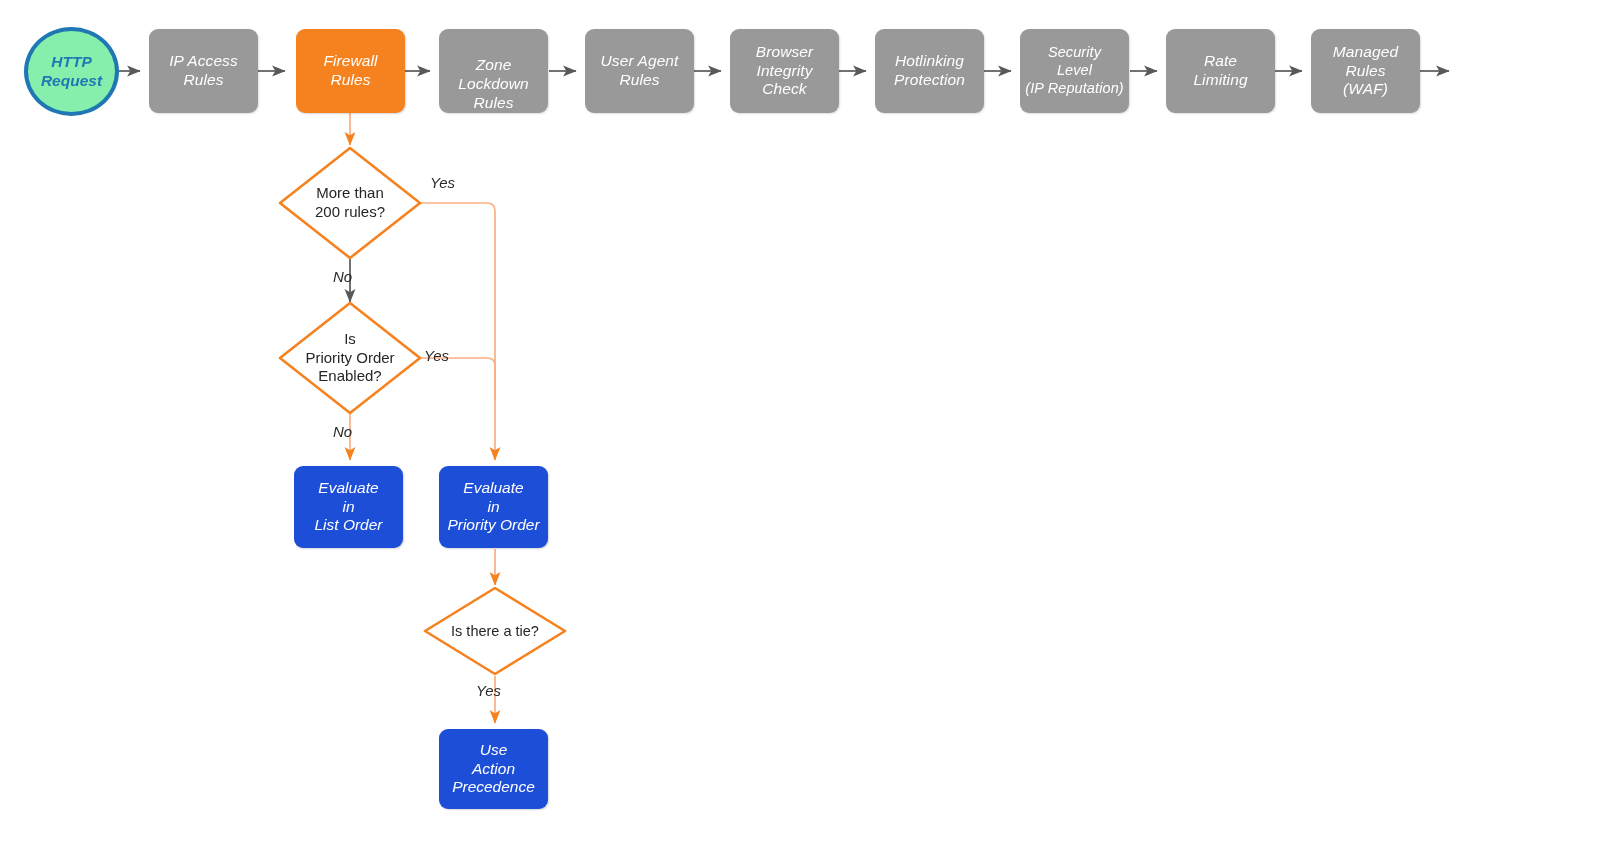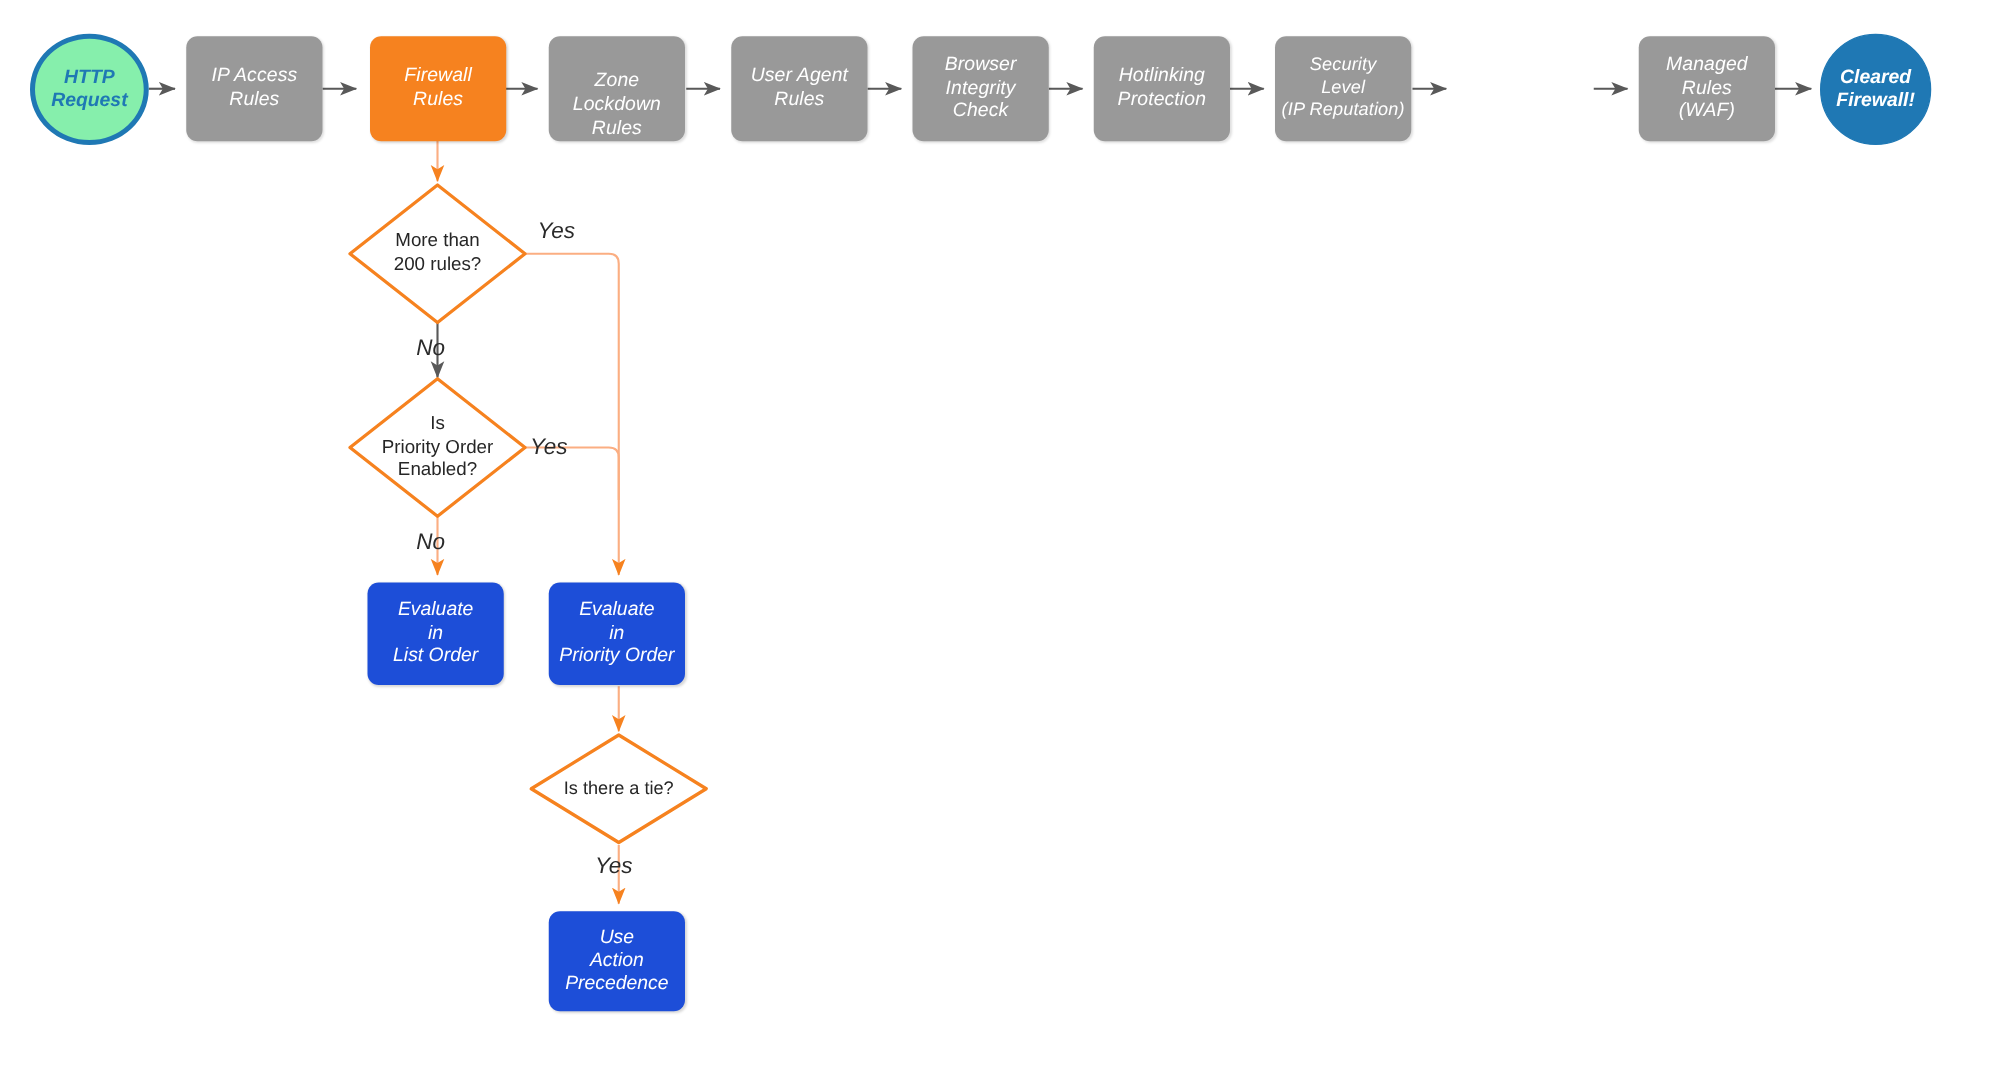--- a/index.html
+++ b/index.html
@@ -97,21 +97,21 @@
   .node-decision .dia-label {
     position: relative;
     z-index: 1;
     white-space: pre-line;
     line-height: 1.25;
   }
 
   
   .edge-label {
     position: absolute;
-    font-size: 18px;
+    font-size: 15px;
     font-style: italic;
     color: #2b2b2b;
     background: transparent;
     white-space: nowrap;
     z-index: 4;
   }
 </style>
 </head>
 <body>
 
@@ -195,31 +195,31 @@
     <span>Security
 Level
 (IP Reputation)</span>
   </div>
 
   <div class="node node-stage" style="left:875px; top:29px; width:109px; height:84px;">
     <span>Hotlinking
 Protection</span>
   </div>
 
+  <div class="node node-stage" style="left:1166px; top:29px; width:109px; height:84px;">
+    <span>Rate
+Limiting</span>
+  </div>
 
   <div class="node node-stage" style="left:1311px; top:29px; width:109px; height:84px;">
     <span>Managed
 Rules
 (WAF)</span>
   </div>
 
-  <div class="node node-terminator filled" style="left:1456px; top:27px; width:89px; height:89px;">
-    <span>Cleared
-Firewall!</span>
-  </div>
 
   <div class="node node-decision" style="left:277px; top:145px; width:146px; height:116px;">
     <svg class="dia-shape" viewBox="0 0 146 116" preserveAspectRatio="none">
       <polygon points="73,3 143,58 73,113 3,58" fill="#ffffff" stroke="#f6821f" stroke-width="2.6" stroke-linejoin="round"></polygon>
     </svg>
     <span class="dia-label">More than
 200 rules?</span>
   </div>
 
   <div class="edge-label" style="left:430px; top:174px;">Yes</div>

